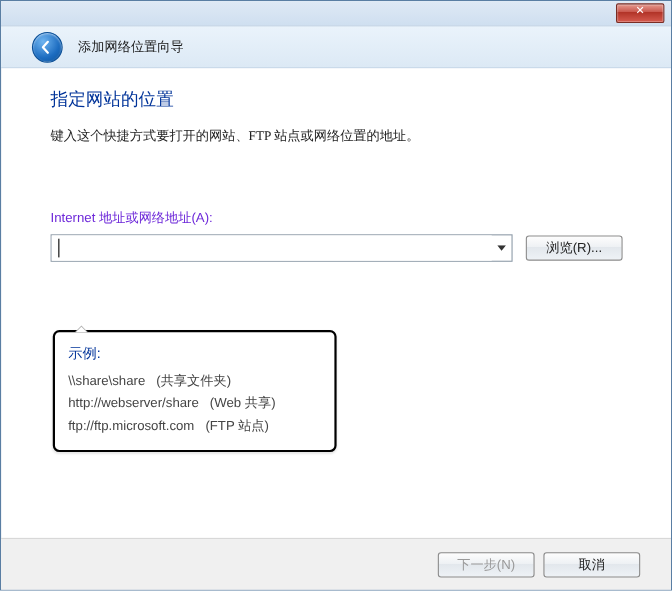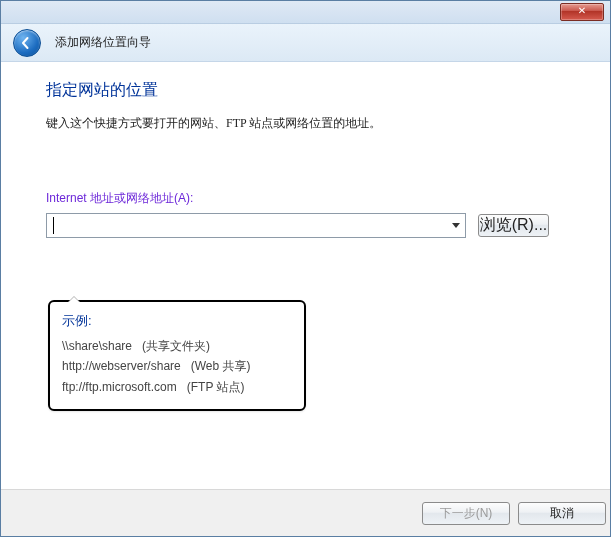--- a/index.html
+++ b/index.html
@@ -42,21 +42,21 @@
     line-height: 14px;
     cursor: pointer;
     box-shadow: inset 0 0 0 1px rgba(255,255,255,0.25);
   }
   .header {
     height: 37px;
     background: linear-gradient(#eaf3fb, #dce9f5);
     border-bottom: 1px solid #c5d6e8;
     display: flex;
     align-items: center;
-    padding-left: 12px;
+    padding-left: 28px;
   }
   .back-btn {
     width: 26px;
     height: 26px;
     border-radius: 50%;
     background: radial-gradient(circle at 35% 30%, #6fb4f0, #1c6cc0 60%, #0b4f96);
     border: 1px solid #0b4f96;
     position: relative;
     cursor: pointer;
     box-shadow: inset 0 1px 2px rgba(255,255,255,0.6);
@@ -127,25 +127,25 @@
   .caret {
     position: absolute;
     left: 6px;
     top: 3px;
     width: 1px;
     height: 17px;
     background: #000;
   }
   .browse-btn {
     height: 23px;
-    width: 71px;
+    width: 88px;
     border: 1px solid #8b8b8b;
     border-radius: 3px;
     background: linear-gradient(#fdfdfd, #eef1f4 45%, #e2e7ec 46%, #eef2f6);
-    font-size: 16px;
+    font-size: 12px;
     cursor: pointer;
     font-family: inherit;
     padding: 0;
     color: #222;
   }
   .callout {
     position: absolute;
     left: 47px;
     top: 238px;
     width: 230px;
@@ -182,21 +182,21 @@
     line-height: 1.7;
     white-space: nowrap;
   }
   .footer {
     height: 46px;
     border-top: 1px solid #d8d8d8;
     background: #f0f0f0;
     display: flex;
     align-items: center;
     justify-content: flex-end;
-    padding-right: 4px;
+    padding-right: 28px;
     gap: 8px;
   }
   .footer button {
     height: 23px;
     width: 88px;
     border: 1px solid #8b8b8b;
     border-radius: 3px;
     background: linear-gradient(#fdfdfd, #eef1f4 45%, #e2e7ec 46%, #eef2f6);
     font-size: 12px;
     font-family: inherit;

